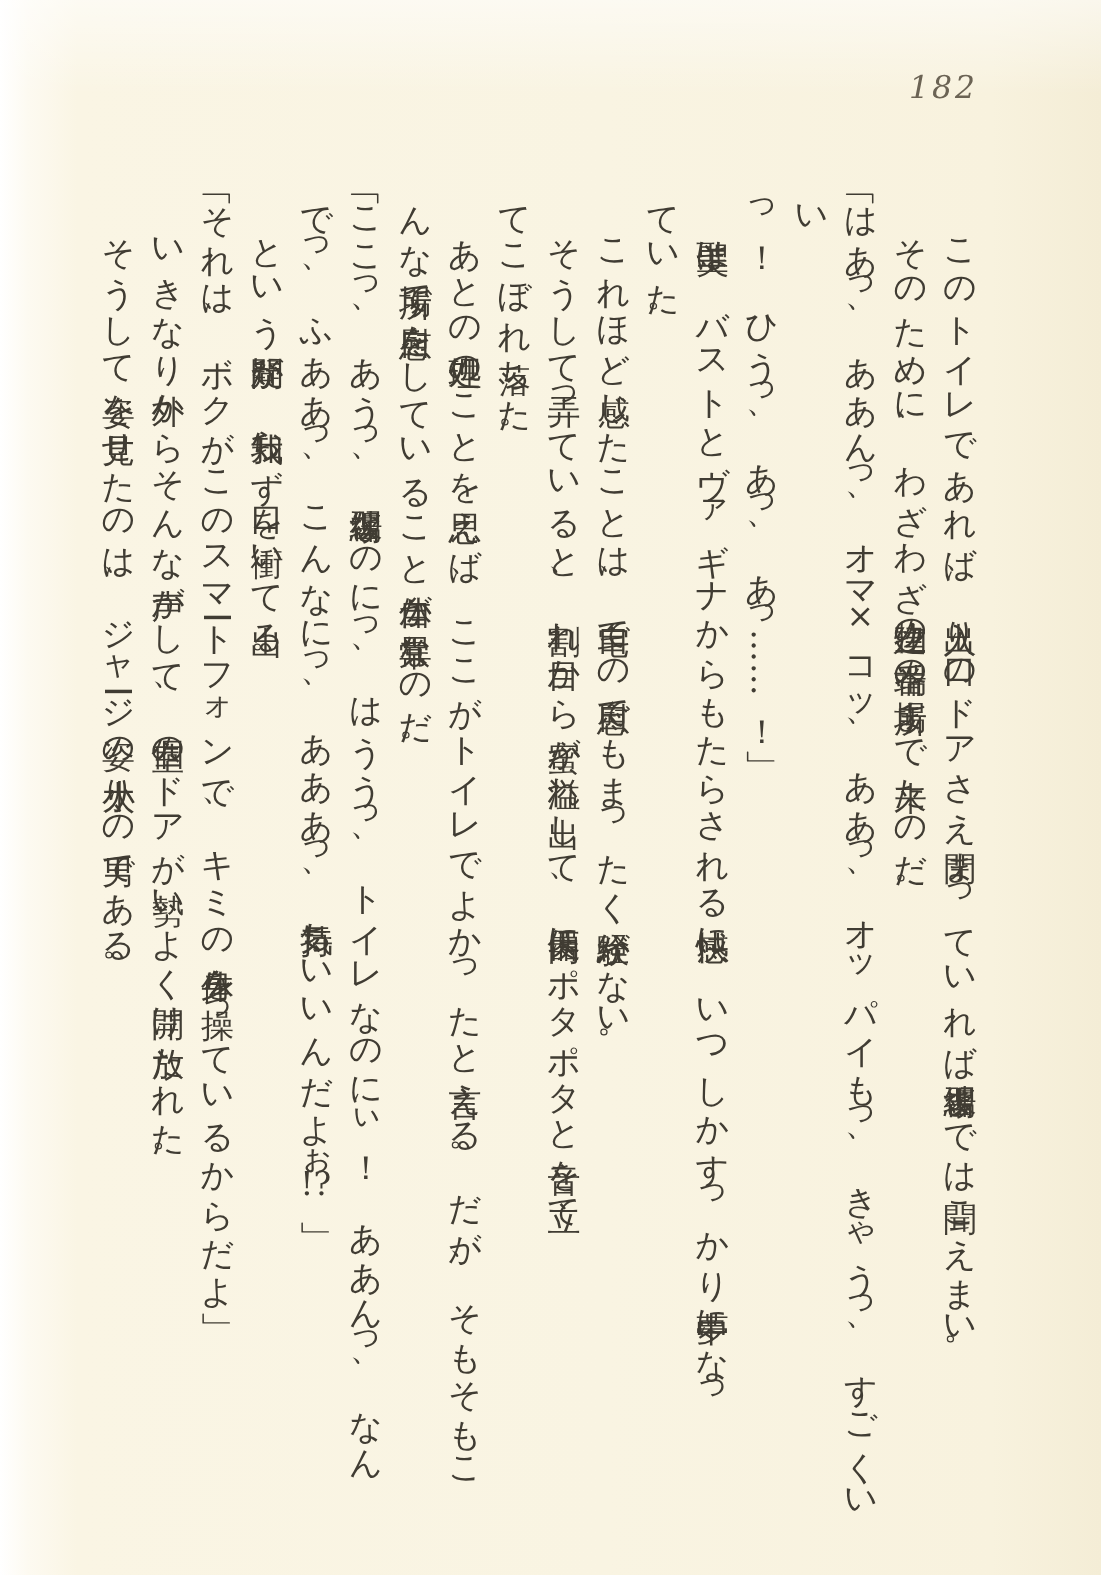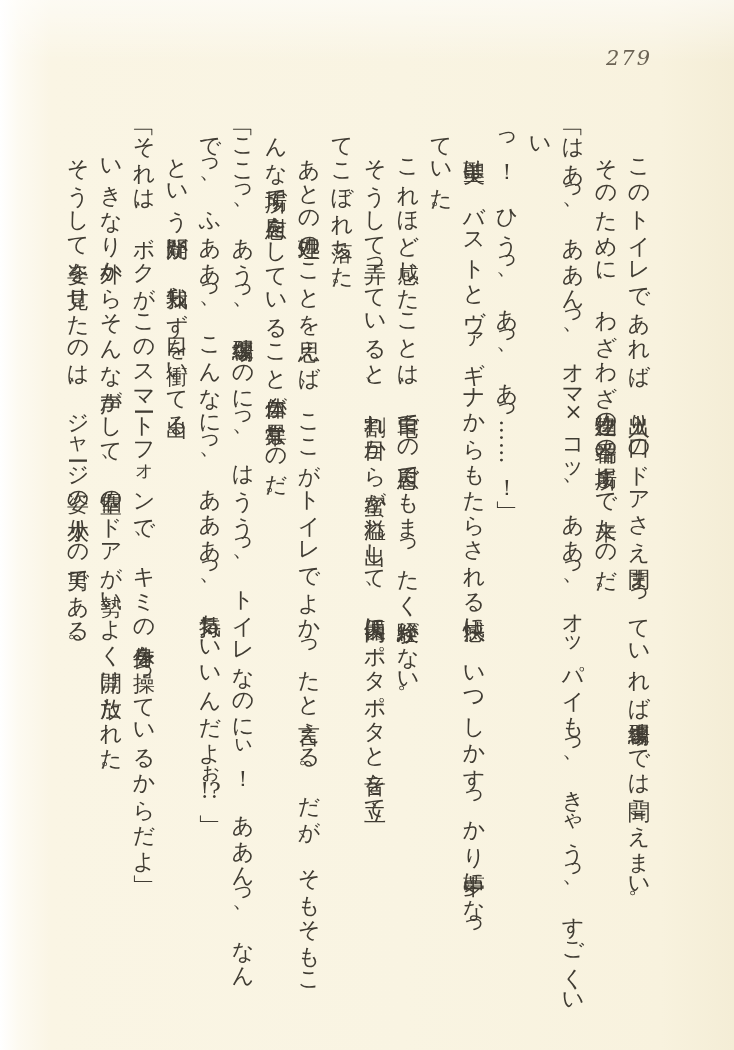--- a/index.html
+++ b/index.html
@@ -46,21 +46,21 @@
   }
   .tcy {
     text-combine-upright: all;
     -webkit-text-combine: horizontal;
   }
 </style>
 </head>
 <body>
 
 <div class="page">
-  <div class="page-number">279</div>
+  <div class="page-number">182</div>
   <div class="text-block" id="text-block">
       <div class="tline indent">このトイレであれば、出入り口のドアさえ閉まっていれば練習場までは聞こえまい。</div>
       <div class="tline indent">そのために、わざわざ建物の一番端の場所まで来たのだ。</div>
       <div class="tline">「はあっ、ああんっ、オマ×コッ、ああっ、オッパイもっ、きゃうっ、すごくいい</div>
       <div class="tline">っ！　ひうっ、あっ、あっ……！」</div>
       <div class="tline indent">聖美は、バストとヴァギナからもたらされる快感に、いつしかすっかり夢中になっ</div>
       <div class="tline">ていた。</div>
       <div class="tline indent">これほど感じたことは、自宅での自慰でもまったく経験がない。</div>
       <div class="tline indent">そうして弄っていると、割れ目から蜜が溢れ出して、便器内にポタポタと音を立て</div>
       <div class="tline">てこぼれ落ちた。</div>

